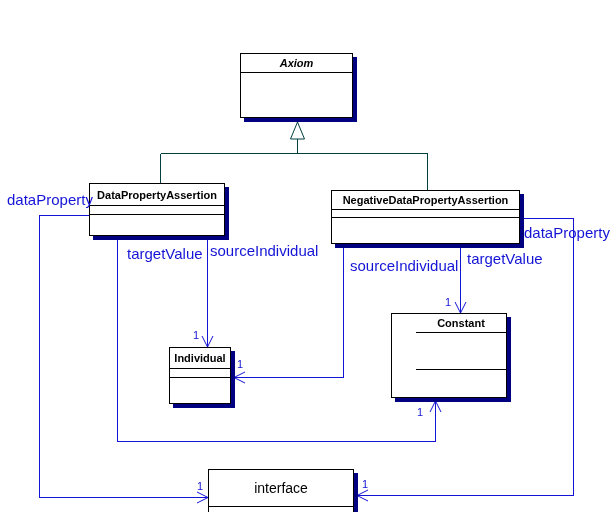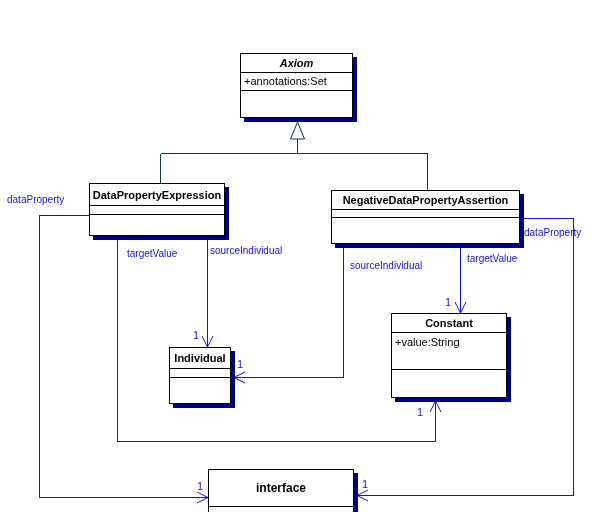--- a/index.html
+++ b/index.html
@@ -8,22 +8,22 @@
   #edges{position:absolute;left:0;top:0;}
   .cls{position:absolute;box-sizing:border-box;display:flex;flex-direction:column;
        background:#ffffff;border:1px solid #000000;box-shadow:4px 4px 0 #000080;}
   .cls .t{box-sizing:border-box;border-bottom:1px solid #000000;display:flex;flex-direction:column;
           align-items:center;justify-content:center;font-size:11px;font-weight:bold;color:#000000;
           white-space:nowrap;overflow:hidden;}
   .cls .a{box-sizing:border-box;border-bottom:1px solid #000000;font-size:11px;font-weight:normal;
           color:#000000;padding:0 3px;white-space:nowrap;overflow:hidden;}
   .cls .o{flex:1;}
   .abstract-name{font-style:italic;}
-  .stereo{font-weight:bold;font-size:12px;}
-  .lbl{position:absolute;font-size:10px;color:#1414d6;white-space:nowrap;line-height:12px;}
+  .stereo{font-weight:normal;font-size:14px;}
+  .lbl{position:absolute;font-size:15px;color:#1414d6;white-space:nowrap;line-height:12px;}
   .mult{position:absolute;font-size:11px;color:#1414d6;line-height:11px;}
 </style>
 </head>
 <body>
 
 <div id="canvas">
 
   <svg id="edges" width="610" height="512" xmlns="http://www.w3.org/2000/svg">
     <g stroke="#004040" fill="none" stroke-width="1" shape-rendering="crispEdges">
       <path d="M297.5,96 L297.5,110.5 M160.5,110.5 L427.5,110.5 M160.5,110.5 L160.5,141 M427.5,110.5 L427.5,148"></path>
@@ -44,29 +44,26 @@
       <path d="M207.5,304 L202,293 M207.5,304 L213,293"></path>
       <path d="M234,334.5 L245,329 M234,334.5 L245,340"></path>
       <path d="M460.5,270 L455,259 M460.5,270 L466,259"></path>
     </g>
   </svg>
 
   <div class="cls" style="left:240px;top:10px;width:113px;height:65px;">
     <div class="t" style="height:19px;">
       <span class="abstract-name">Axiom</span>
     </div>
-    <div class="a" style="height:18px;line-height:17px;">
-      <div>+annotations:Set</div>
-    </div>
     <div class="o"></div>
   </div>
 
   <div class="cls" style="left:89px;top:140px;width:136px;height:53px;">
     <div class="t" style="height:22px;">
-      <span>DataPropertyExpression</span>
+      <span>DataPropertyAssertion</span>
     </div>
     <div class="a" style="height:9px;"></div>
     <div class="o"></div>
   </div>
 
   <div class="cls" style="left:331px;top:147px;width:189px;height:54px;">
     <div class="t" style="height:19px;">
       <span>NegativeDataPropertyAssertion</span>
     </div>
     <div class="a" style="height:8px;"></div>
@@ -74,26 +71,25 @@
   </div>
 
   <div class="cls" style="left:169px;top:304px;width:62px;height:57px;">
     <div class="t" style="height:21px;">
       <span>Individual</span>
     </div>
     <div class="a" style="height:9px;"></div>
     <div class="o"></div>
   </div>
 
-  <div class="cls" style="left:391px;top:270px;width:116px;height:85px;">
+  <div class="cls" style="left:391px;top:270px;width:116px;height:85px;padding-left:24px;">
     <div class="t" style="height:19px;">
       <span>Constant</span>
     </div>
     <div class="a" style="height:37px;line-height:18px;">
-      <div>+value:String</div>
     </div>
     <div class="o"></div>
   </div>
 
   <div class="cls" style="left:208px;top:426px;width:146px;height:74px;">
     <div class="t" style="height:37px;">
       <span class="stereo">interface</span>
     </div>
     <div class="a" style="height:9px;"></div>
     <div class="o"></div>

